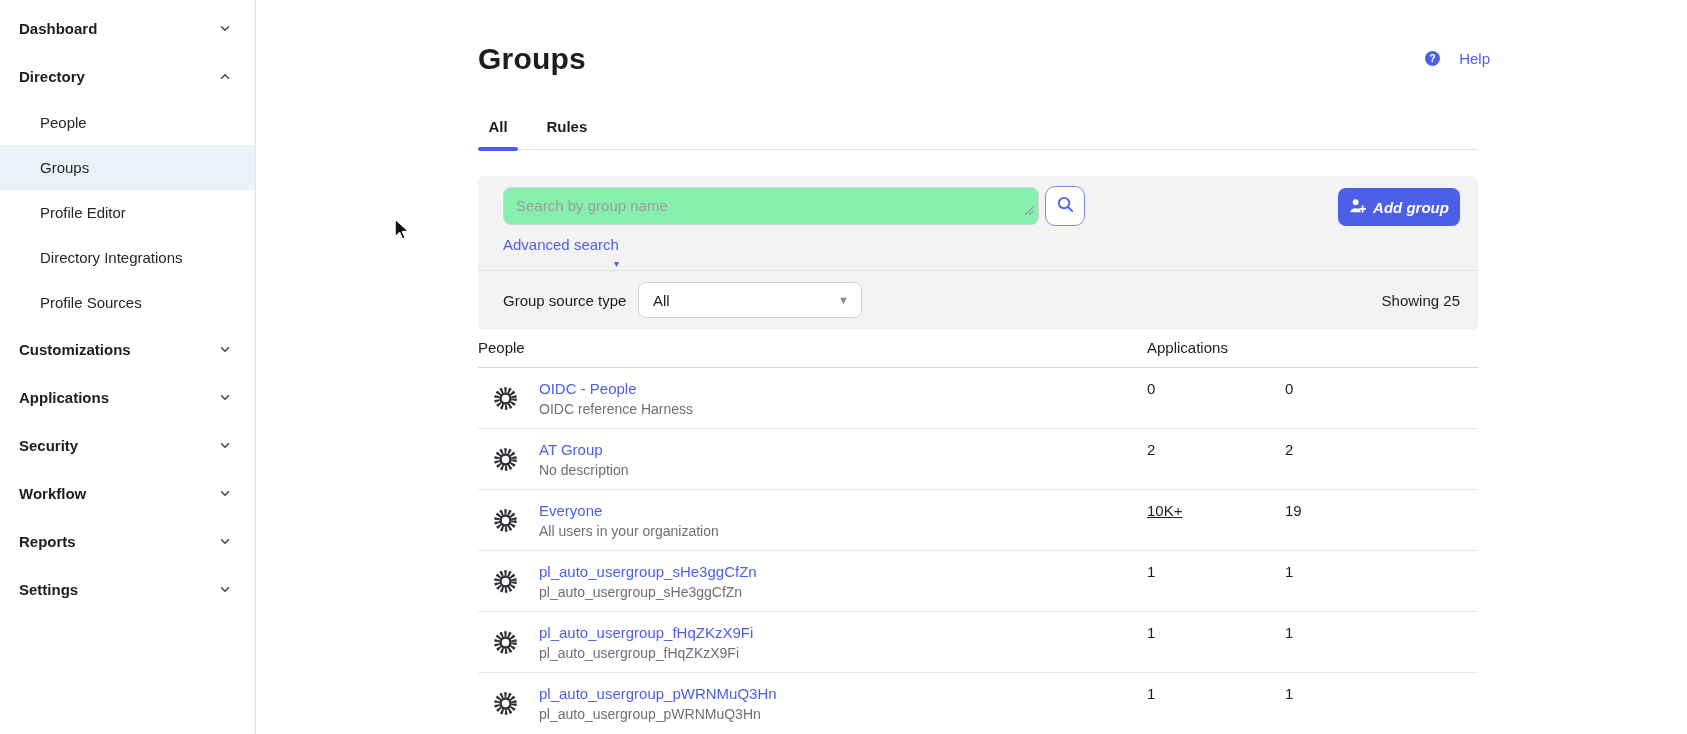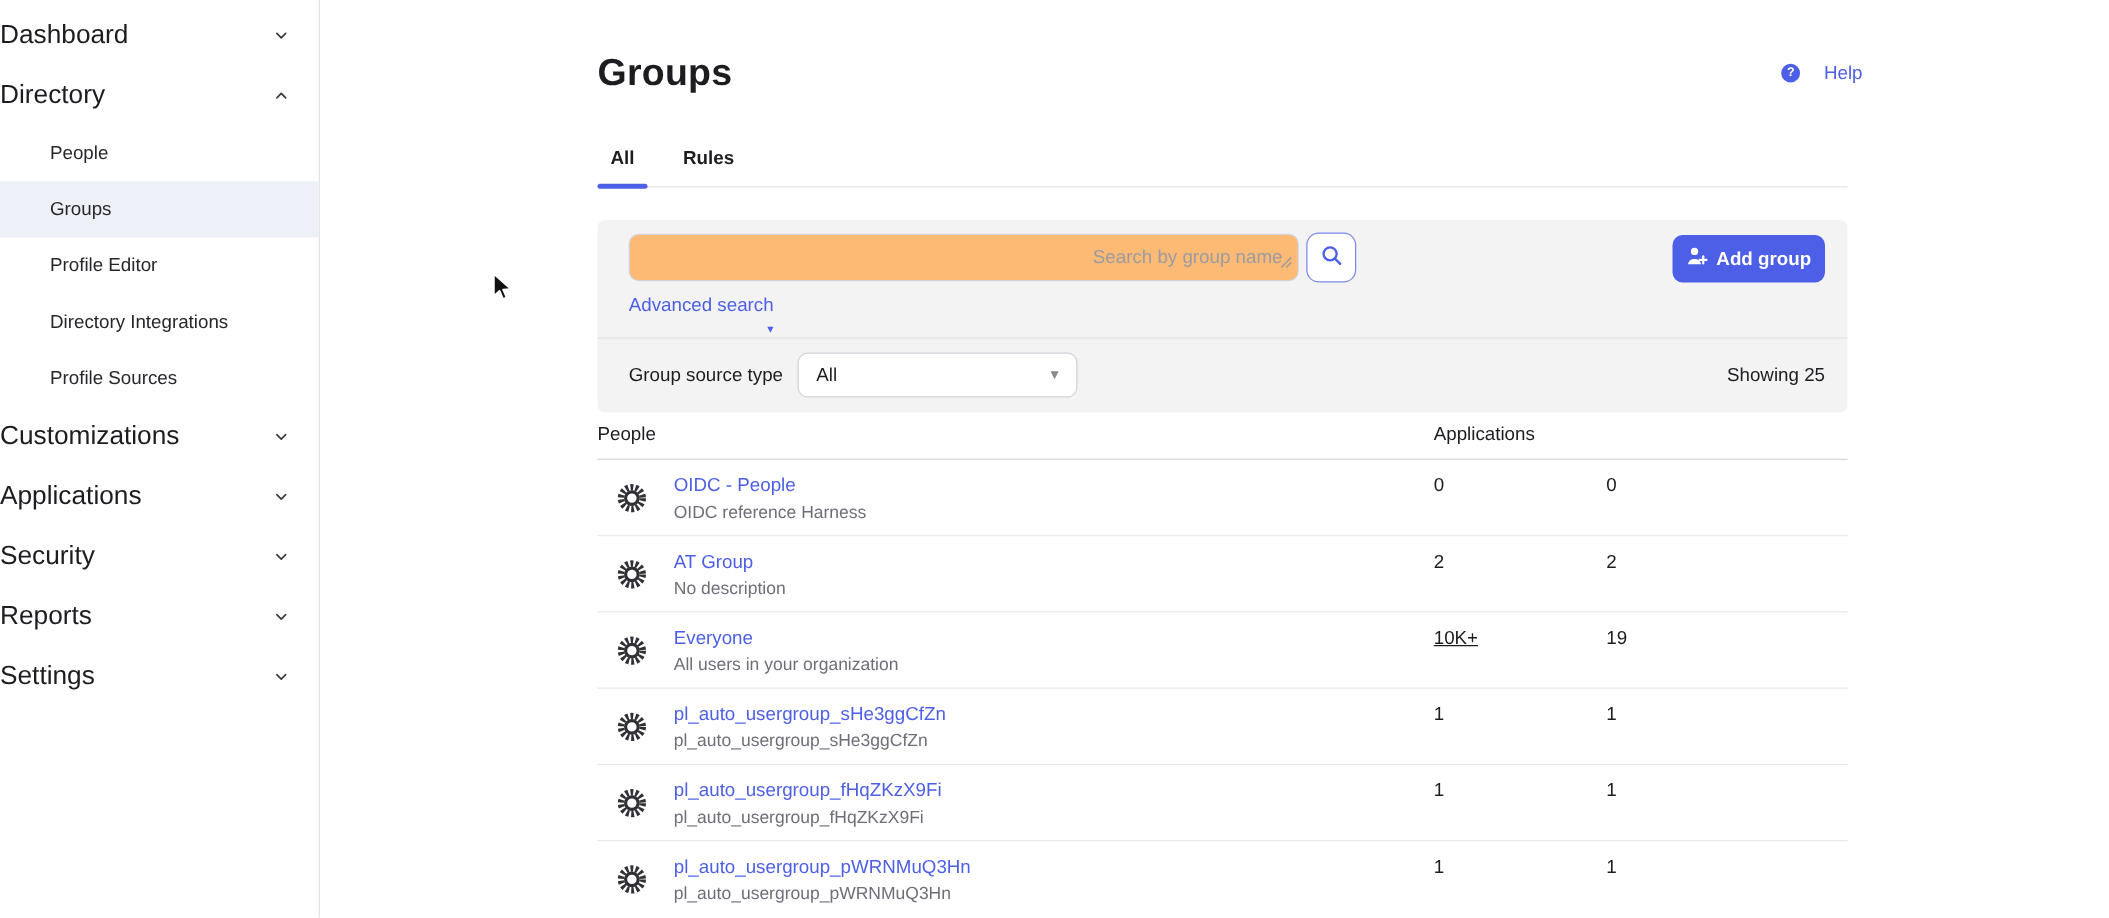--- a/index.html
+++ b/index.html
@@ -8,21 +8,21 @@
   }
   *{box-sizing:border-box; margin:0; padding:0;}
   html,body{width:1687px;height:734px;overflow:hidden;background:#fff;
     font-family:"Liberation Sans","DejaVu Sans",sans-serif;color:var(--text);}
   .app{position:relative;width:1687px;height:734px;}
 
   
   .sidebar{position:absolute;left:0;top:0;width:256px;height:734px;background:#fff;
     border-right:1px solid #e4e4e8;padding-top:4px;}
   .sb-item{position:relative;display:flex;align-items:center;cursor:pointer;}
-  .sb-item.section{height:48px;padding-left:0;font-weight:400;font-size:21px;}
+  .sb-item.section{height:48px;padding-left:19px;font-weight:700;font-size:15px;}
   .sb-item.child{height:45px;padding-left:40px;font-size:15px;color:#26262b;}
   .sb-item.child.active{background:var(--sideactive);}
   .sb-chev{position:absolute;right:23px;top:50%;transform:translateY(-50%);
     width:15px;height:15px;display:flex;align-items:center;justify-content:center;}
   .sb-chev svg{display:block;}
 
   
   .content{position:absolute;left:256px;top:0;right:0;bottom:0;}
   .col{position:absolute;left:222px;width:1000px;}
 
@@ -41,30 +41,30 @@
   .tab-all{width:40px;}
   .tab-rules{margin-left:18px;padding:0 6px;}
   .tab.active::after{content:"";position:absolute;left:0;right:0;bottom:-2px;height:4px;
     background:var(--accent);border-radius:2px;}
 
   
   .panel{top:176px;height:154px;background:var(--panel);border-radius:6px;}
   .search-wrap{position:absolute;left:25px;top:11px;width:536px;height:38px;}
   .search-input{width:100%;height:100%;resize:none;border:1px solid var(--border);
     border-radius:8px;padding:9px 12px;font-family:inherit;font-size:15px;color:var(--text);
-    background:#fdba74;outline:none;overflow:hidden;text-align:right;}
+    background:#86efac;outline:none;overflow:hidden;}
   .search-input::placeholder{color:#9b9ba3;}
   .resize-handle{position:absolute;right:5px;bottom:5px;pointer-events:none;}
   .search-btn{position:absolute;left:567px;top:10px;width:40px;height:40px;background:#fff;
     border:1px solid #7d8ae9;border-radius:10px;display:flex;align-items:center;
     justify-content:center;cursor:pointer;}
   .add-group-btn{position:absolute;left:860px;top:12px;width:122px;height:38px;
     background:var(--accent);border:none;border-radius:8px;color:#fff;font-size:15px;
     font-weight:600;display:flex;align-items:center;justify-content:center;gap:7px;
-    font-family:inherit;cursor:pointer;}
+    font-family:inherit;cursor:pointer;font-style:italic;}
   .adv-link{position:absolute;left:25px;top:60px;color:var(--accent);font-size:15px;
     text-decoration:none;display:flex;align-items:flex-end;gap:6px;cursor:pointer;flex-direction:column;}
   .adv-caret{font-size:10px;line-height:1;}
   .panel-divider{position:absolute;left:0;right:0;top:94px;height:1px;background:#e2e2e6;}
   .src-row{position:absolute;left:0;right:0;top:94px;height:60px;}
   .src-label{position:absolute;left:25px;top:50%;transform:translateY(-50%);font-size:15px;}
   .src-select{position:absolute;left:160px;top:12px;width:224px;height:36px;background:#fff;
     border:1px solid var(--border);border-radius:8px;display:flex;align-items:center;
     padding:0 14px;font-size:15px;cursor:pointer;}
   .src-caret{position:absolute;right:12px;color:#8a8a92;font-size:11px;}
@@ -143,20 +143,28 @@
         </div>
         <div class="sb-item section">
           <span>Security</span>
           <span class="sb-chev">
             <svg width="14" height="14" viewBox="0 0 24 24" fill="none" stroke="#3c3c43" stroke-width="2.4" stroke-linecap="round" stroke-linejoin="round">
               <polyline points="6 9 12 15 18 9"></polyline>
             </svg>
           </span>
         </div>
         <div class="sb-item section">
+          <span>Workflow</span>
+          <span class="sb-chev">
+            <svg width="14" height="14" viewBox="0 0 24 24" fill="none" stroke="#3c3c43" stroke-width="2.4" stroke-linecap="round" stroke-linejoin="round">
+              <polyline points="6 9 12 15 18 9"></polyline>
+            </svg>
+          </span>
+        </div>
+        <div class="sb-item section">
           <span>Reports</span>
           <span class="sb-chev">
             <svg width="14" height="14" viewBox="0 0 24 24" fill="none" stroke="#3c3c43" stroke-width="2.4" stroke-linecap="round" stroke-linejoin="round">
               <polyline points="6 9 12 15 18 9"></polyline>
             </svg>
           </span>
         </div>
         <div class="sb-item section">
           <span>Settings</span>
           <span class="sb-chev">

